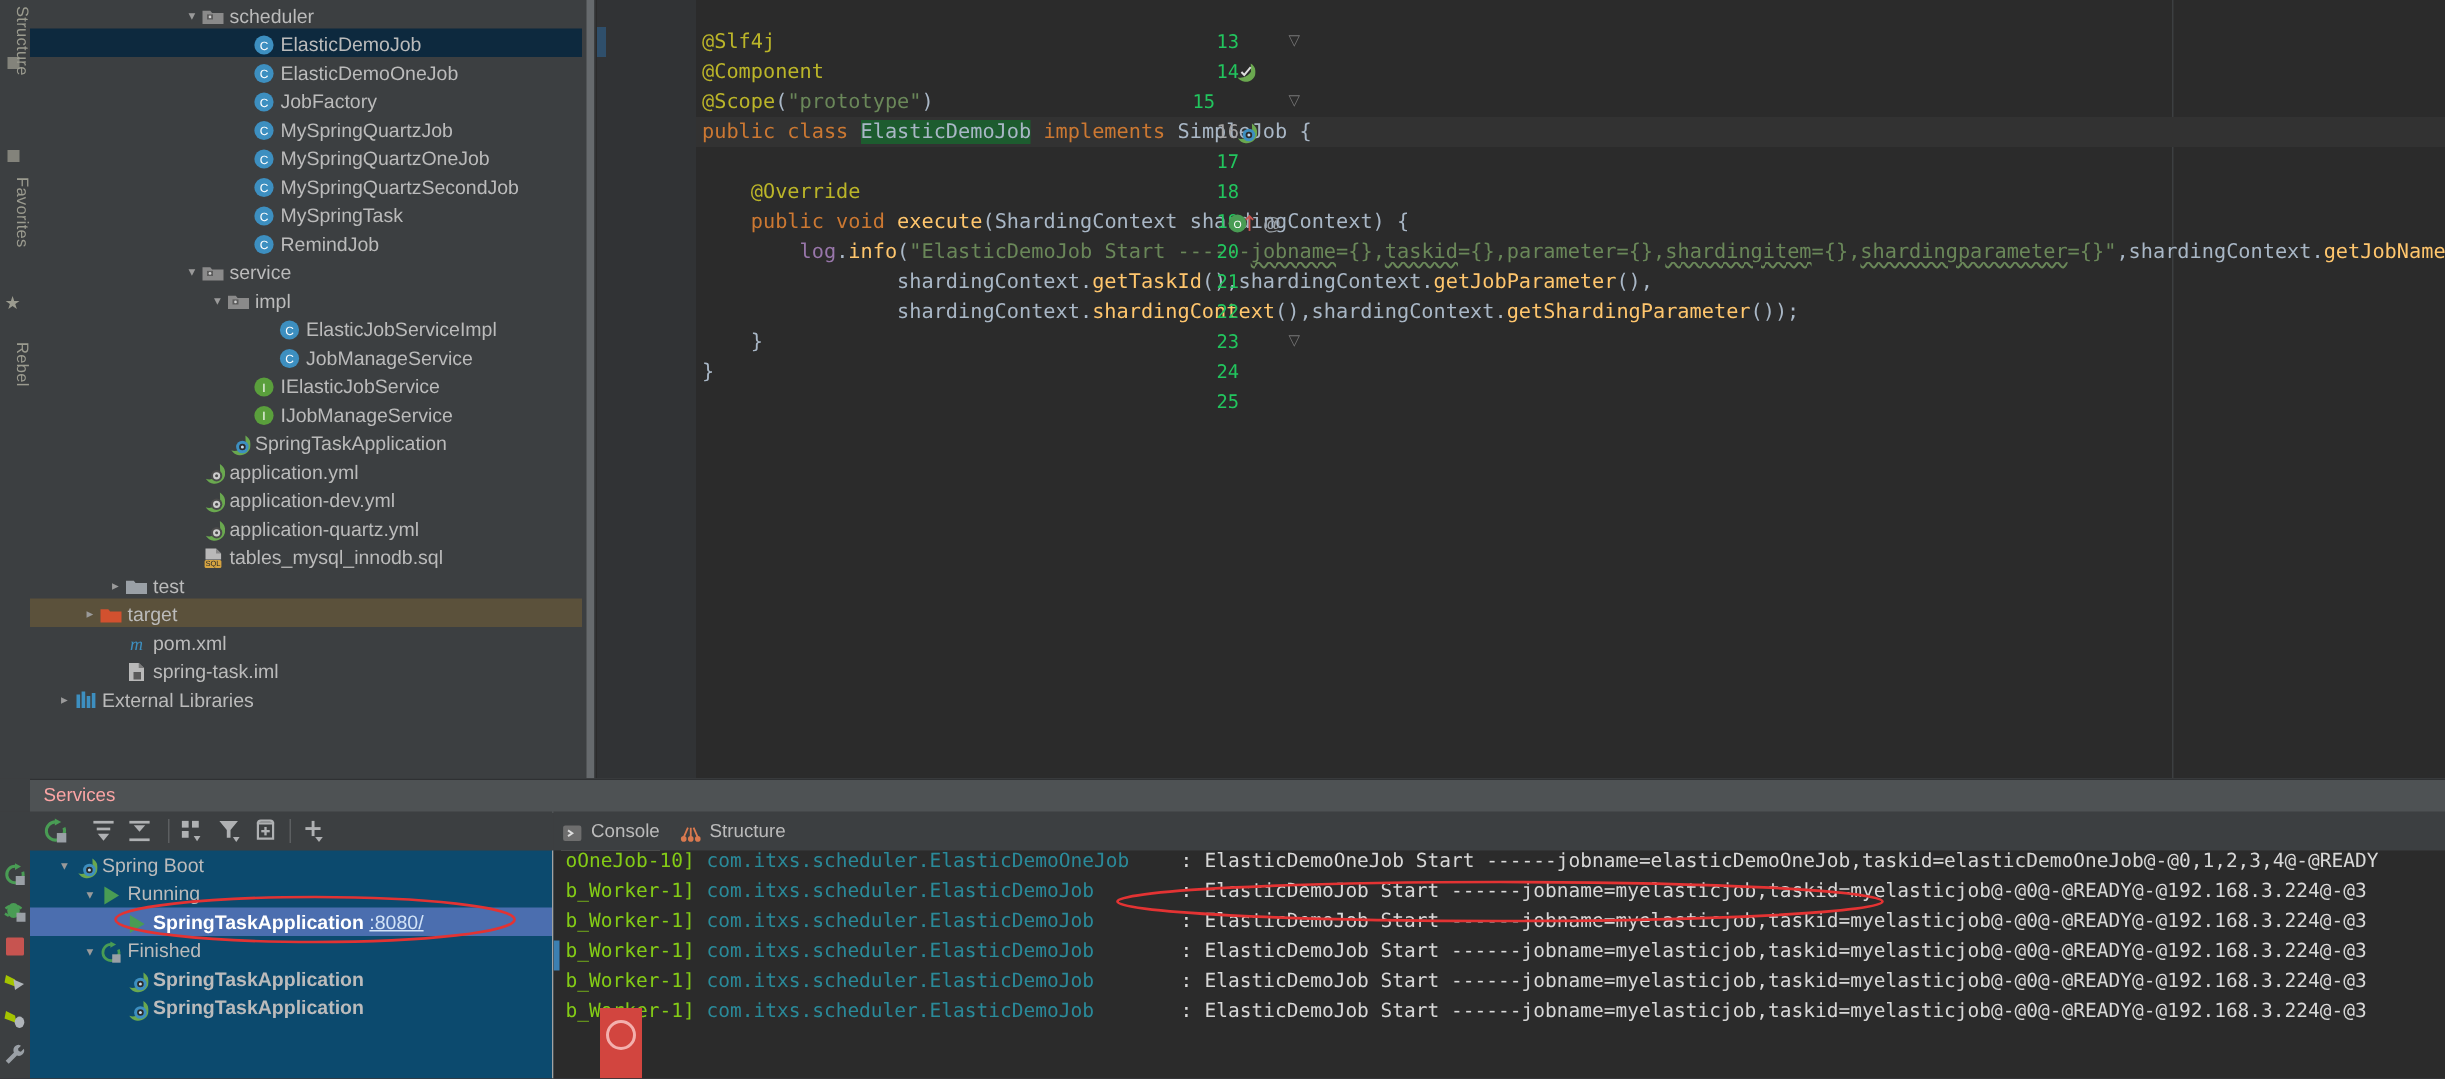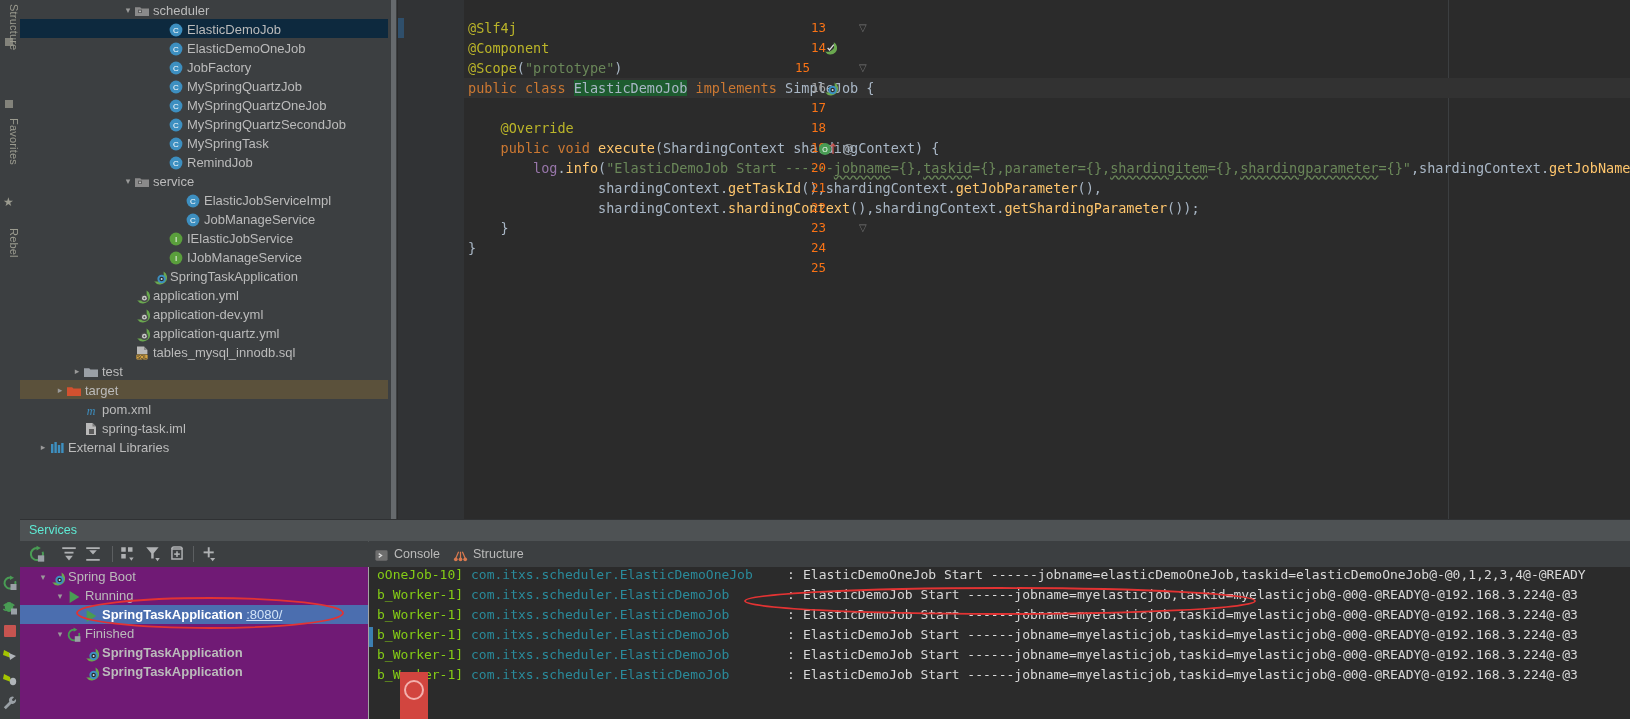--- a/index.html
+++ b/index.html
@@ -39,43 +39,43 @@
   .tree-scroll .thumb{position:absolute;left:1px;top:0;width:5px;height:519px;background:#666a6d;}
   .tree-edge{position:absolute;left:397px;top:0;width:1px;height:519px;background:#2b2b2b;}
 
   
   .editor{position:absolute;left:398px;top:0;right:0;height:519px;background:#2b2b2b;overflow:hidden;}
   .gutter{position:absolute;left:0;top:0;width:66px;height:519px;background:#313335;}
   .code-area{position:absolute;left:66px;top:0;right:0;height:519px;background:#2b2b2b;}
   .guide{position:absolute;left:984px;top:0;width:1px;height:519px;background:#3c3f41;}
   .eline{position:absolute;left:0;right:0;height:20px;line-height:20px;white-space:pre;
     font-family:"DejaVu Sans Mono","Liberation Mono",monospace;font-size:13.5px;}
-  .lnum{position:absolute;width:30px;text-align:right;color:#f97316;
+  .lnum{position:absolute;width:30px;text-align:right;color:#22c55e;
     font-family:"DejaVu Sans Mono","Liberation Mono",monospace;font-size:12.5px;
     height:20px;line-height:20px;}
   .lnum.cur{color:#a4a3a3;}
   .cur-line{position:absolute;left:0;right:0;height:20px;background:#323232;}
   .sel-line-marker{position:absolute;left:398px;width:6px;height:20px;background:#2f4f6b;}
 
   .k{color:#cc7832;} .s{color:#6a8759;} .a{color:#bbb529;}
   .t{color:#a9b7c6;} .m{color:#ffc66d;} .f{color:#9876aa;}
   .hl{background:#1d5c2f;color:#a9b7c6;}
   .sq{ text-decoration:underline; text-decoration-style:wavy; text-decoration-color:#6a8759;
        text-underline-offset:2px;}
   .fold{position:absolute;color:#777;font-size:10px;line-height:20px;}
 
   
   .svc{position:absolute;left:0;top:519px;right:0;bottom:0;background:#3c3f41;}
   .svc-header{position:absolute;left:20px;top:0;right:0;height:22px;background:#4e5254;
     border-top:1px solid #2f3133;}
-  .svc-title{position:absolute;left:9px;top:3px;font-size:12.5px;color:#5eead4;}
+  .svc-title{position:absolute;left:9px;top:3px;font-size:12.5px;color:#fca5a5;}
   .svc-toolbar{position:absolute;left:20px;top:22px;width:348px;height:26px;background:#3c3f41;}
   .tb-btn{position:absolute;top:4px;width:18px;height:18px;}
   .tb-sep{position:absolute;top:5px;width:1px;height:16px;background:#5c5f61;}
-  .svc-tree{position:absolute;left:20px;top:48px;width:348px;bottom:0;background:#701a75;
+  .svc-tree{position:absolute;left:20px;top:48px;width:348px;bottom:0;background:#0c4a6e;
     border-right:1px solid #a3a3a3;}
   .svc-row{position:relative;height:19px;line-height:19px;white-space:nowrap;font-size:13px;color:#bbbbbb;}
   .svc-row.sel{background:#4b6eaf;color:#ffffff;}
   .link{color:#5a9fd4;text-decoration:underline;}
   .svc-row.sel .link{color:#d2e3f7;}
 
   
   .run-col{position:absolute;left:0;top:22px;width:20px;bottom:0;background:#3c3f41;}
   .run-ic{position:absolute;left:2px;width:16px;height:16px;}
 
@@ -142,20 +142,25 @@
           </svg></span><span class="tlabel">MySpringTask</span></div>
       <div class="trow"><span style="display:inline-block;width:136px"></span><span class="twig"></span><span class="ic"><svg width="16" height="16" viewBox="0 0 16 16">
             <circle cx="8" cy="8" r="6.4" fill="#3d8fc0"></circle>
             <text x="8" y="11.2" font-size="8" fill="#ffffff" text-anchor="middle" font-family="Liberation Sans">C</text>
           </svg></span><span class="tlabel">RemindJob</span></div>
       <div class="trow"><span style="display:inline-block;width:102px"></span><span class="twig">▾</span><span class="ic"><svg width="16" height="16" viewBox="0 0 16 16">
             <path d="M1 4.2 H6.2 L7.4 5.6 H15 V13 H1 Z" fill="#8a8a8a"></path>
             <rect x="4" y="6.6" width="4" height="3.4" fill="#5c5c5c"></rect>
             <circle cx="6" cy="8.3" r="0.9" fill="#cfcfcf"></circle>
           </svg></span><span class="tlabel">service</span></div>
+      <div class="trow"><span style="display:inline-block;width:119px"></span><span class="twig">▾</span><span class="ic"><svg width="16" height="16" viewBox="0 0 16 16">
+            <path d="M1 4.2 H6.2 L7.4 5.6 H15 V13 H1 Z" fill="#8a8a8a"></path>
+            <rect x="4" y="6.6" width="4" height="3.4" fill="#5c5c5c"></rect>
+            <circle cx="6" cy="8.3" r="0.9" fill="#cfcfcf"></circle>
+          </svg></span><span class="tlabel">impl</span></div>
       <div class="trow"><span style="display:inline-block;width:153px"></span><span class="twig"></span><span class="ic"><svg width="16" height="16" viewBox="0 0 16 16">
             <circle cx="8" cy="8" r="6.4" fill="#3d8fc0"></circle>
             <text x="8" y="11.2" font-size="8" fill="#ffffff" text-anchor="middle" font-family="Liberation Sans">C</text>
           </svg></span><span class="tlabel">ElasticJobServiceImpl</span></div>
       <div class="trow"><span style="display:inline-block;width:153px"></span><span class="twig"></span><span class="ic"><svg width="16" height="16" viewBox="0 0 16 16">
             <circle cx="8" cy="8" r="6.4" fill="#3d8fc0"></circle>
             <text x="8" y="11.2" font-size="8" fill="#ffffff" text-anchor="middle" font-family="Liberation Sans">C</text>
           </svg></span><span class="tlabel">JobManageService</span></div>
       <div class="trow"><span style="display:inline-block;width:136px"></span><span class="twig"></span><span class="ic"><svg width="16" height="16" viewBox="0 0 16 16">
             <circle cx="8" cy="8" r="6.4" fill="#5a9f3c"></circle>

